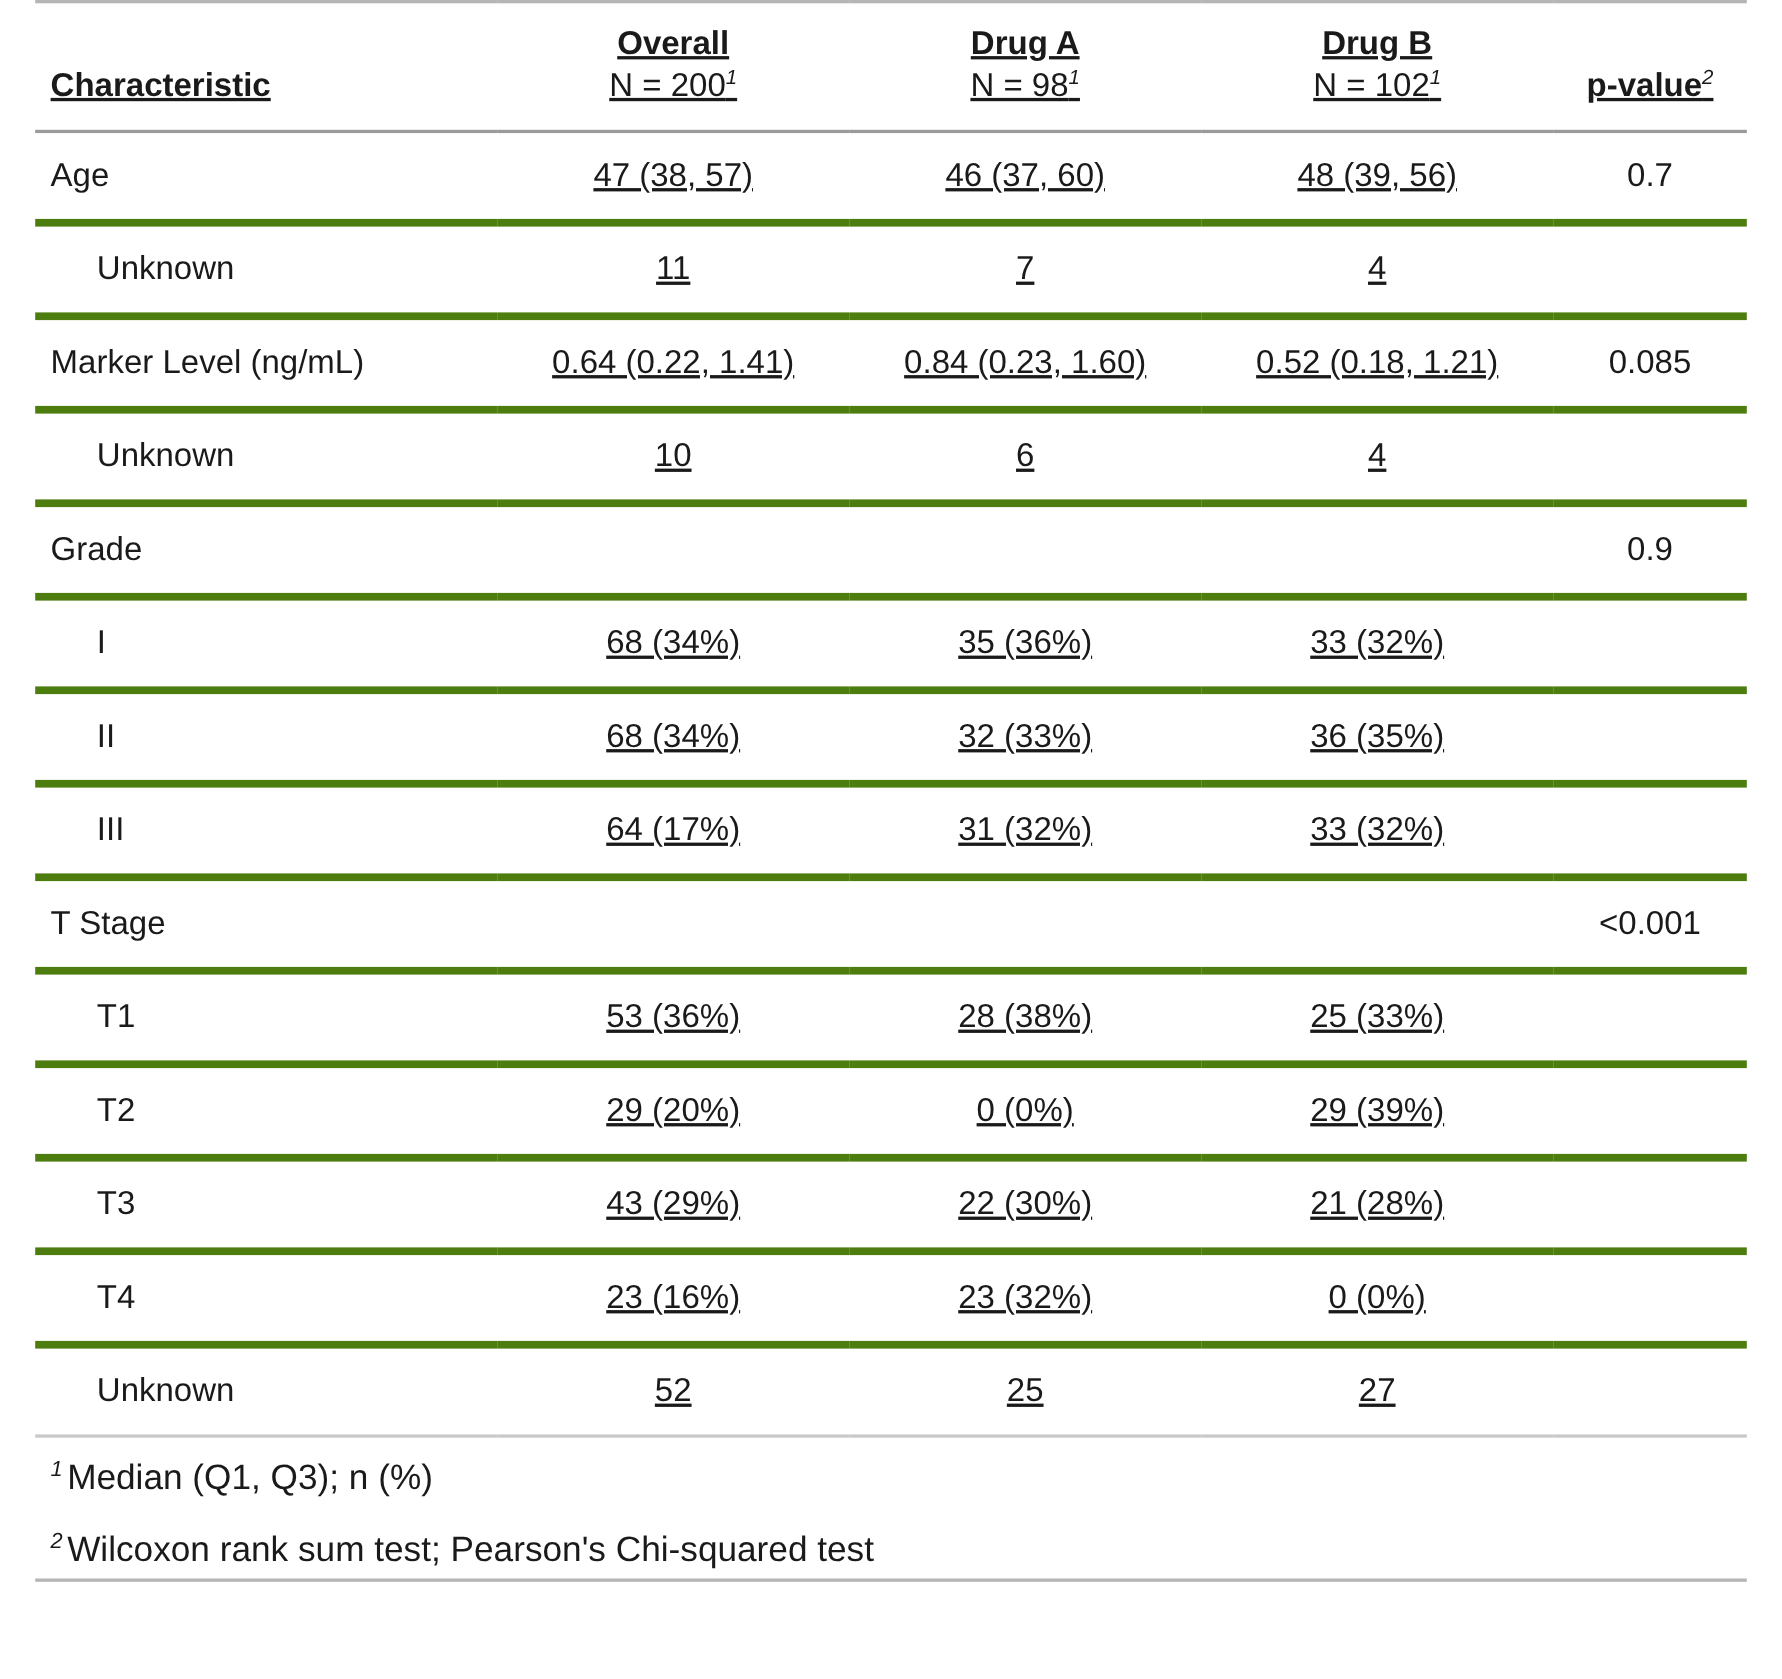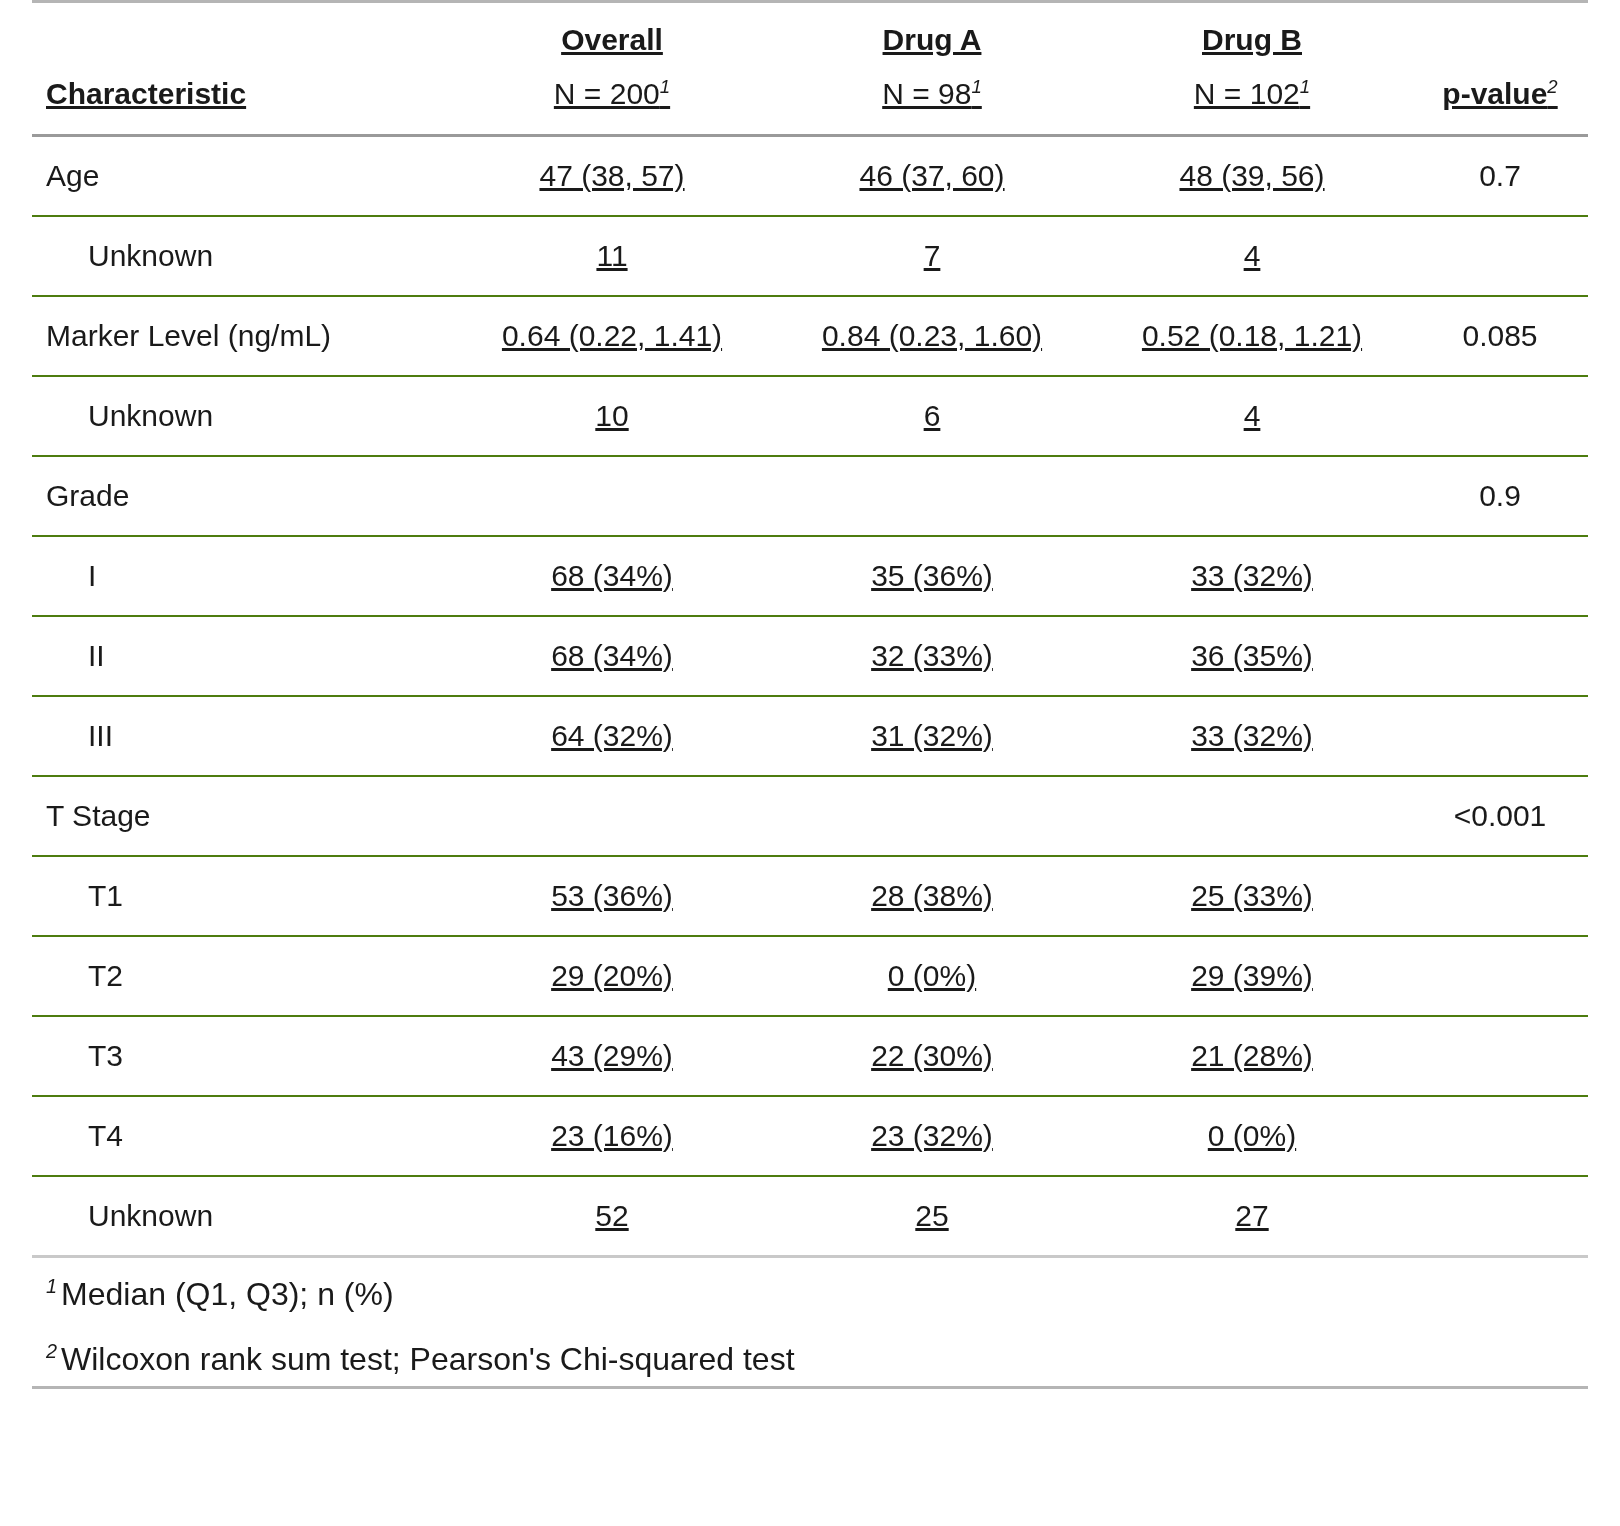--- a/index.html
+++ b/index.html
@@ -45,31 +45,31 @@
     text-align: left;
     padding-left: 14px;
   }
   th.val-head, th.p-head {
     text-align: center;
   }
   .head-n {
     display: block;
     font-weight: normal;
     font-size: 30px;
-    margin-top: 16px;
+    margin-top: 0;
   }
   sup {
     font-size: 0.62em;
     font-weight: normal;
     font-style: italic;
     vertical-align: super;
     line-height: 0;
   }
   tbody tr {
-    border-bottom: 2px solid #4d7c0f;
+    border-bottom: 7px solid #4d7c0f;
   }
   tbody tr:last-child {
     border-bottom: 3px solid #c9c9c9;
   }
   tbody td {
     padding: 21px 12px;
     font-size: 30px;
     line-height: 1.2;
     vertical-align: middle;
   }
@@ -195,21 +195,21 @@
       </tr>
       <tr>
         <td class="label indent">II</td>
         <td class="val">68 (34%)</td>
         <td class="val">32 (33%)</td>
         <td class="val">36 (35%)</td>
         <td class="pval"></td>
       </tr>
       <tr>
         <td class="label indent">III</td>
-        <td class="val">64 (32%)</td>
+        <td class="val">64 (17%)</td>
         <td class="val">31 (32%)</td>
         <td class="val">33 (32%)</td>
         <td class="pval"></td>
       </tr>
       <tr>
         <td class="label">T Stage</td>
         <td class="val"></td>
         <td class="val"></td>
         <td class="val"></td>
         <td class="pval">&lt;0.001</td>

